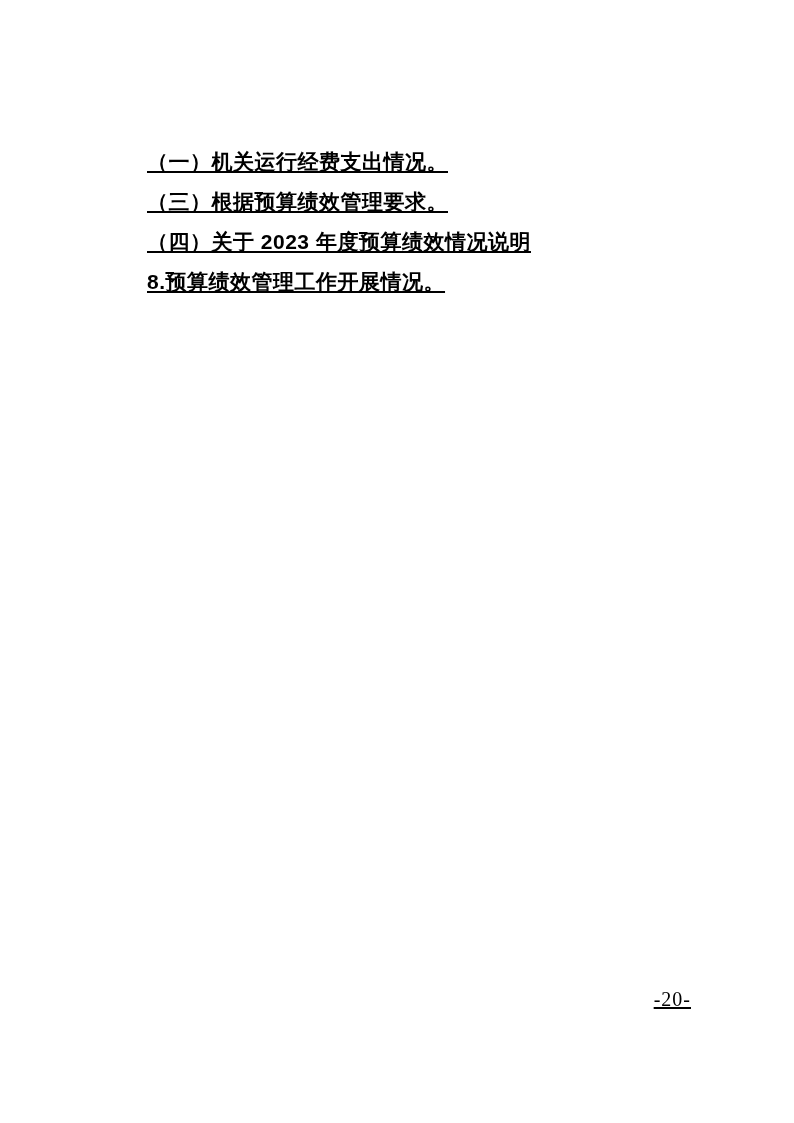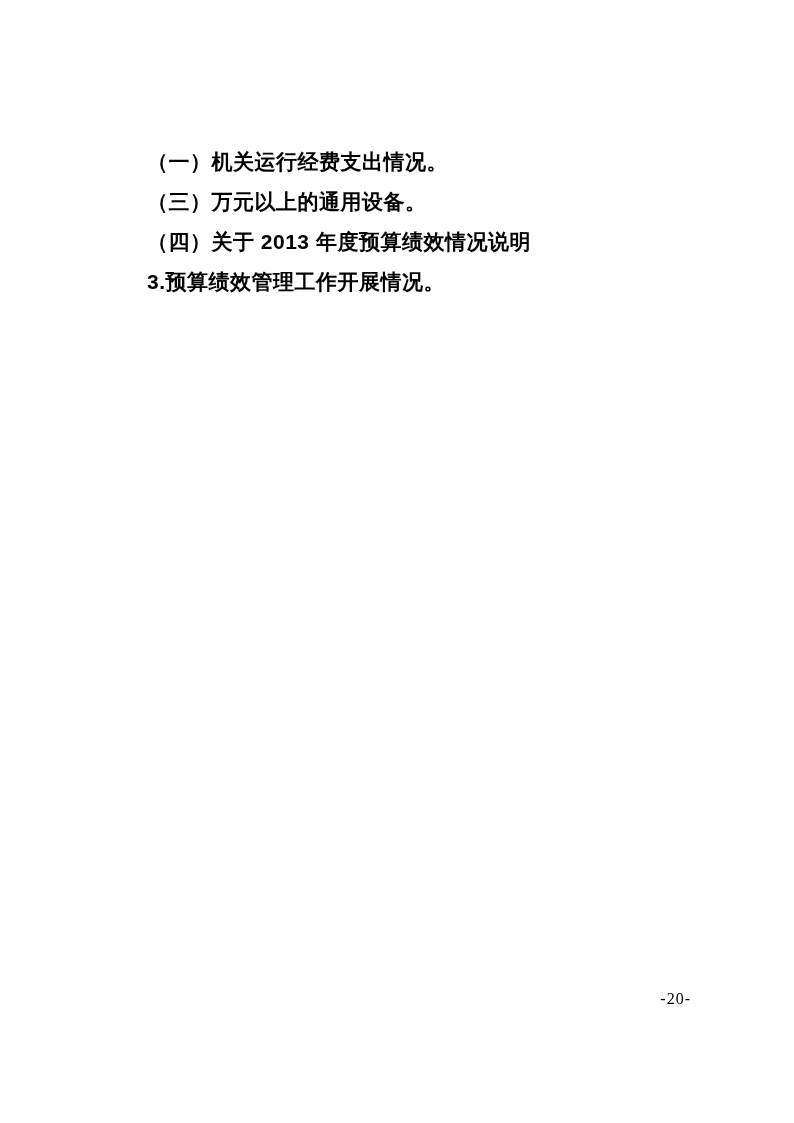--- a/index.html
+++ b/index.html
@@ -1,15 +1,15 @@
 <!DOCTYPE html>
 <html><head>
 <meta charset="utf-8">
 <style>
-  * { box-sizing: border-box; }
+  * { box-sizing: border-box; text-decoration: underline; }
   html, body {
     margin: 0;
     padding: 0;
     background: #ffffff;
   }
   .page {
     position: relative;
     width: 794px;
     height: 1123px;
     margin: 0 auto;
@@ -37,31 +37,31 @@
   }
   .para {
     text-align: justify;
     text-indent: 2em;
     font-family: "Liberation Serif", "DejaVu Serif", serif;
   }
   .pageno {
     position: absolute;
     top: 986px;
     right: 103px;
-    font-size: 16px;
+    font-size: 20px;
     line-height: 26px;
     letter-spacing: 1px;
     font-family: "Liberation Serif", "DejaVu Serif", serif;
     color: #000000;
   }
 </style>
 </head>
 <body>
 
 <div class="page">
   <div class="content">
     <h3 class="block heading">（一）机关运行经费支出情况。</h3>
-    <h3 class="block heading">（三）万元以上的通用设备。</h3>
-    <h3 class="block heading">（四）关于 2013 年度预算绩效情况说明</h3>
-    <h4 class="block heading">3.预算绩效管理工作开展情况。</h4>
+    <h3 class="block heading">（三）根据预算绩效管理要求。</h3>
+    <h3 class="block heading">（四）关于 2023 年度预算绩效情况说明</h3>
+    <h4 class="block heading">8.预算绩效管理工作开展情况。</h4>
   </div>
   <div class="pageno">-20-</div>
 </div>
 
 </body></html>

